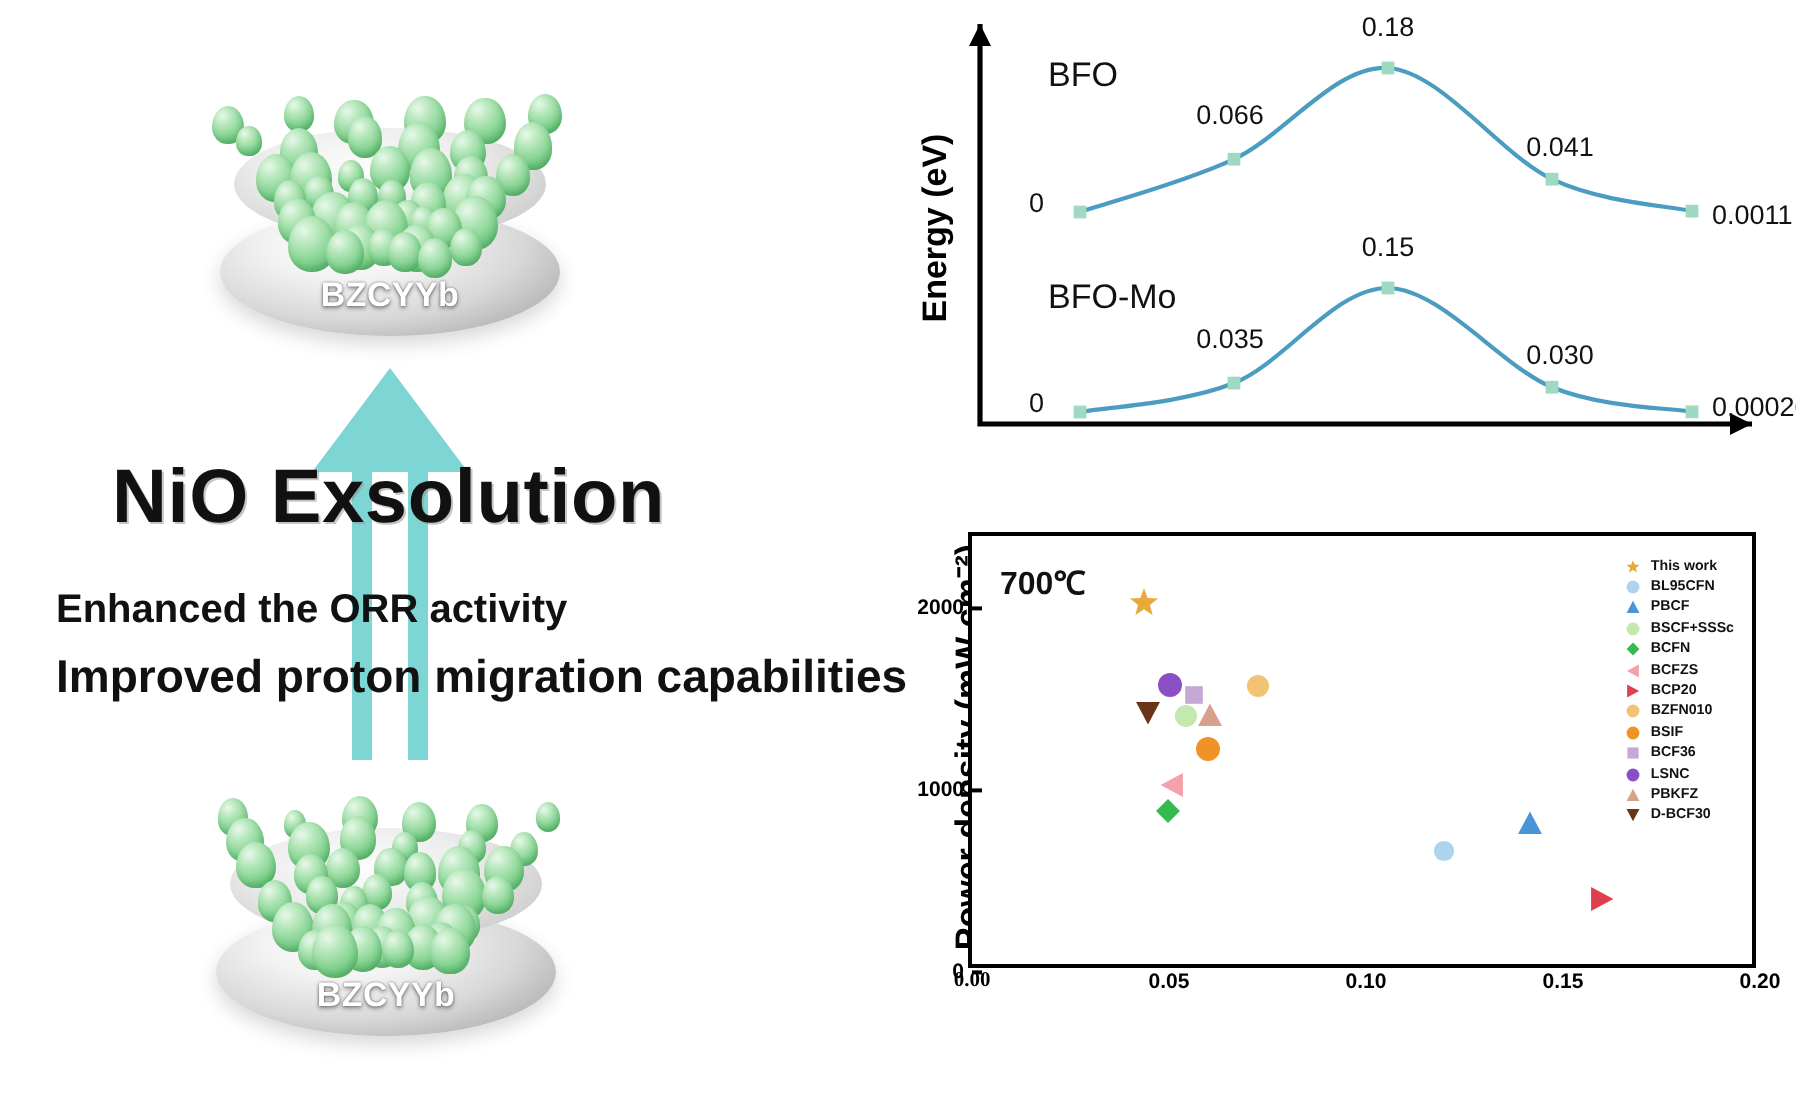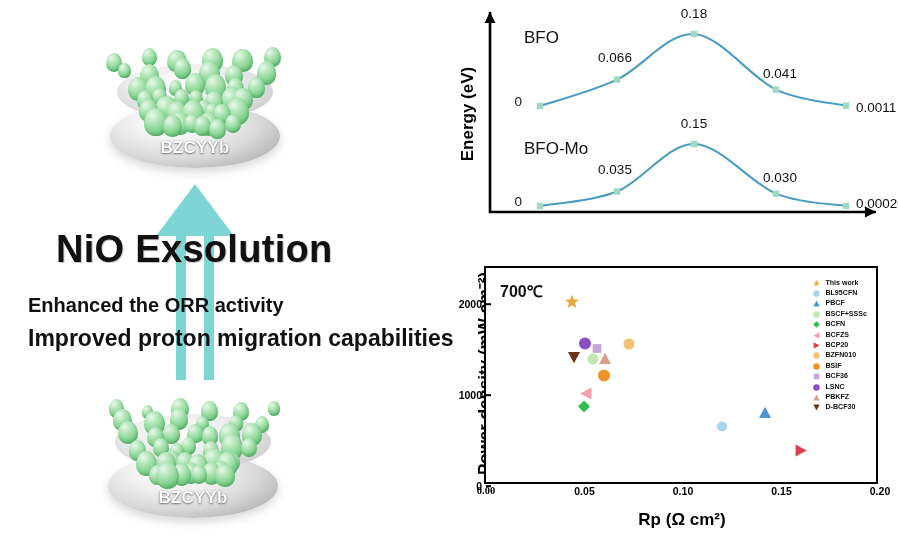--- a/index.html
+++ b/index.html
@@ -520,16 +520,15 @@
             <span class="legend-swatch">
               <svg width="7" height="7" viewBox="0 0 7 7">
                 <polygon points="0.28,0.56 6.72,0.56 3.5,6.58" fill="#6b3418"></polygon>
               </svg>
             </span>
             <span>D-BCF30</span>
           </div>
         </div>
     </div>
 
-    <div id="scatter-xlabel">Rp (Ω cm²)</div>
   </div>
 
 </div>
 
 </body></html>

